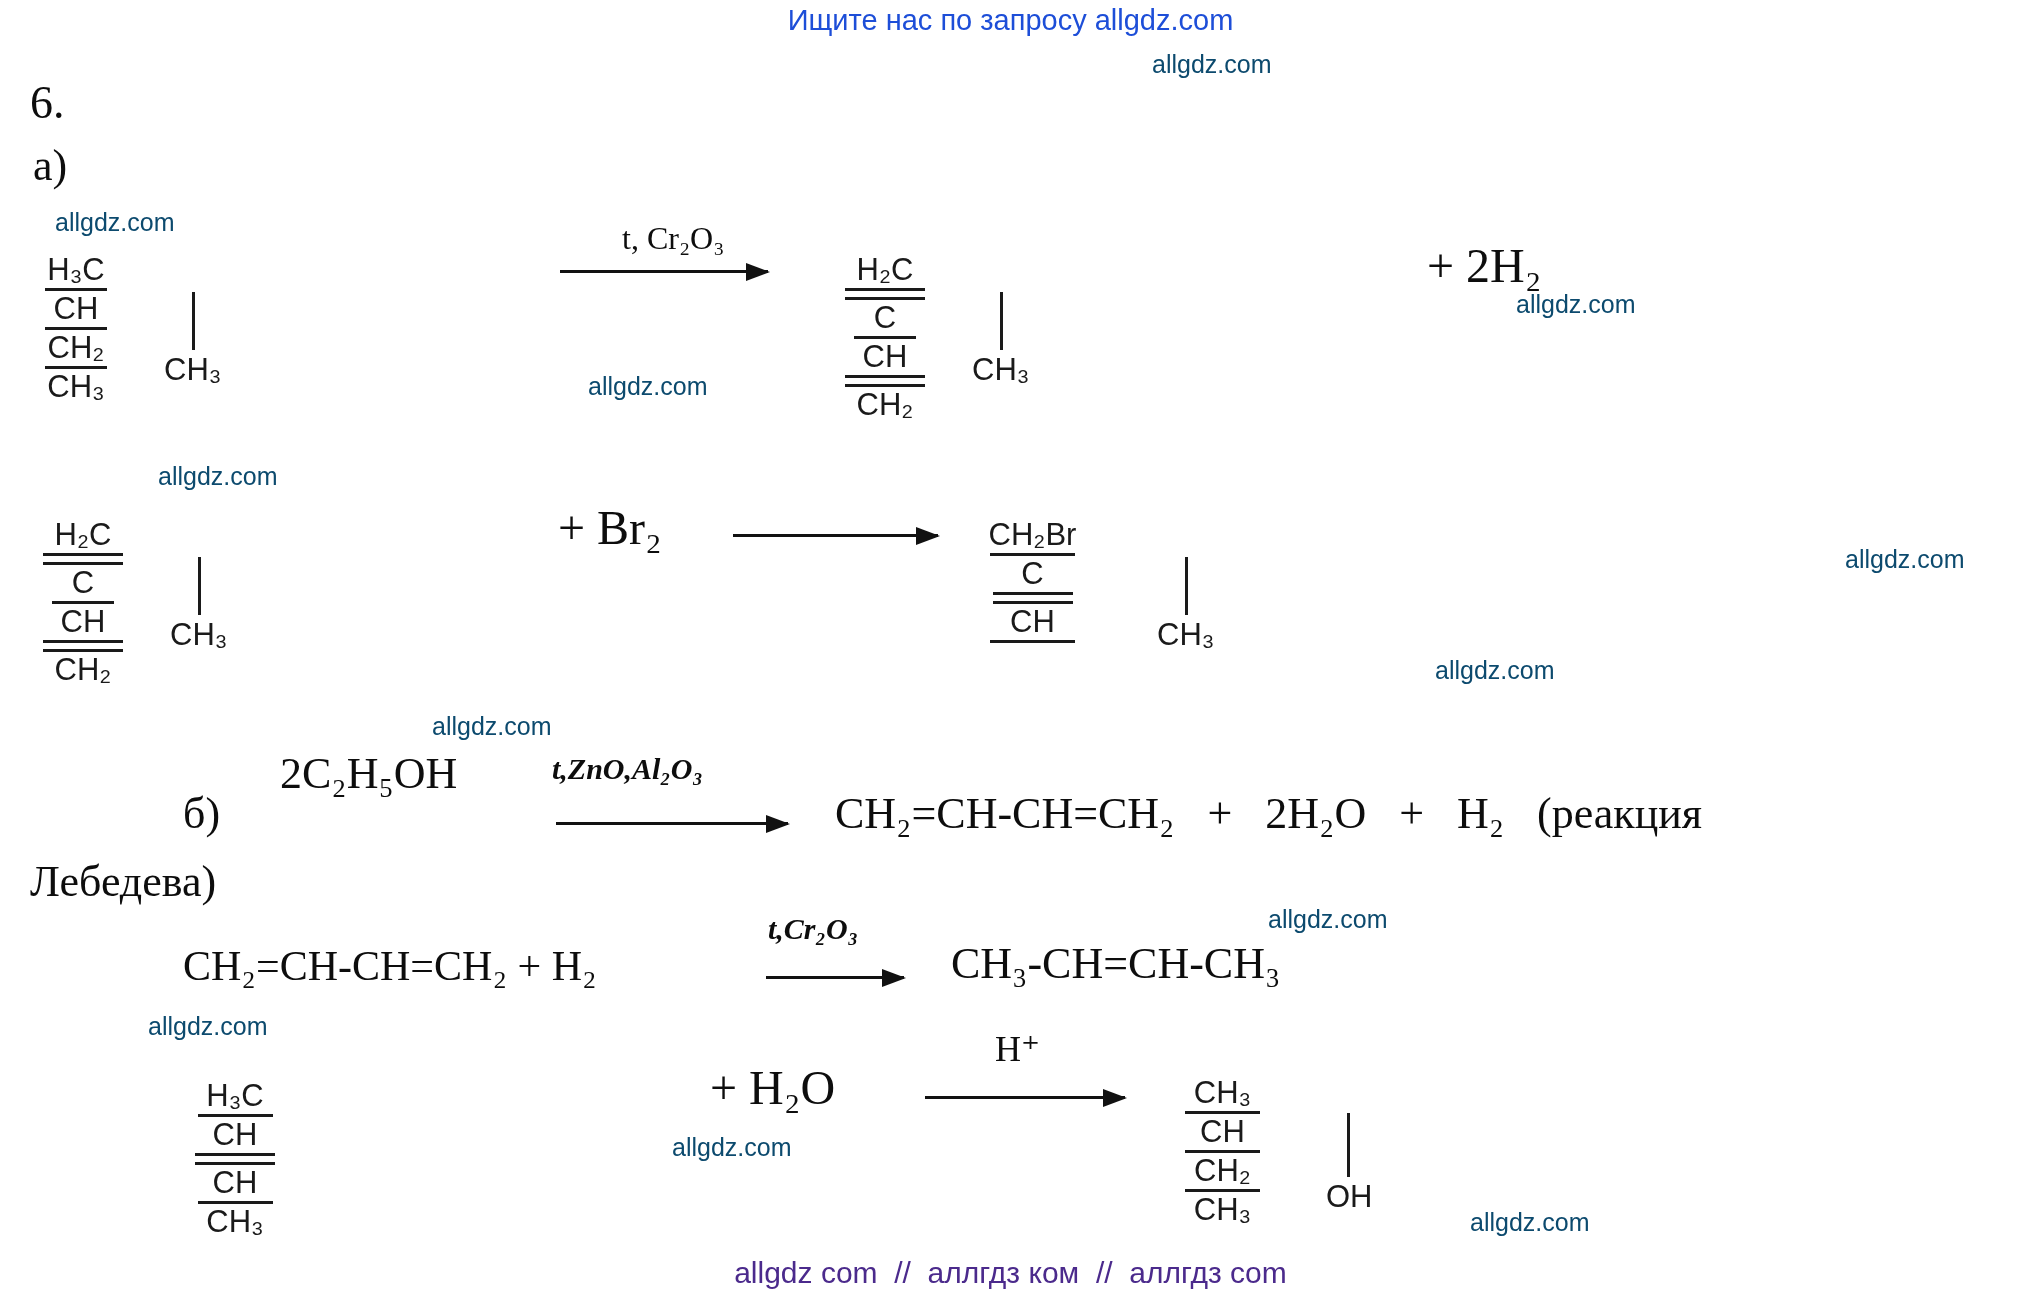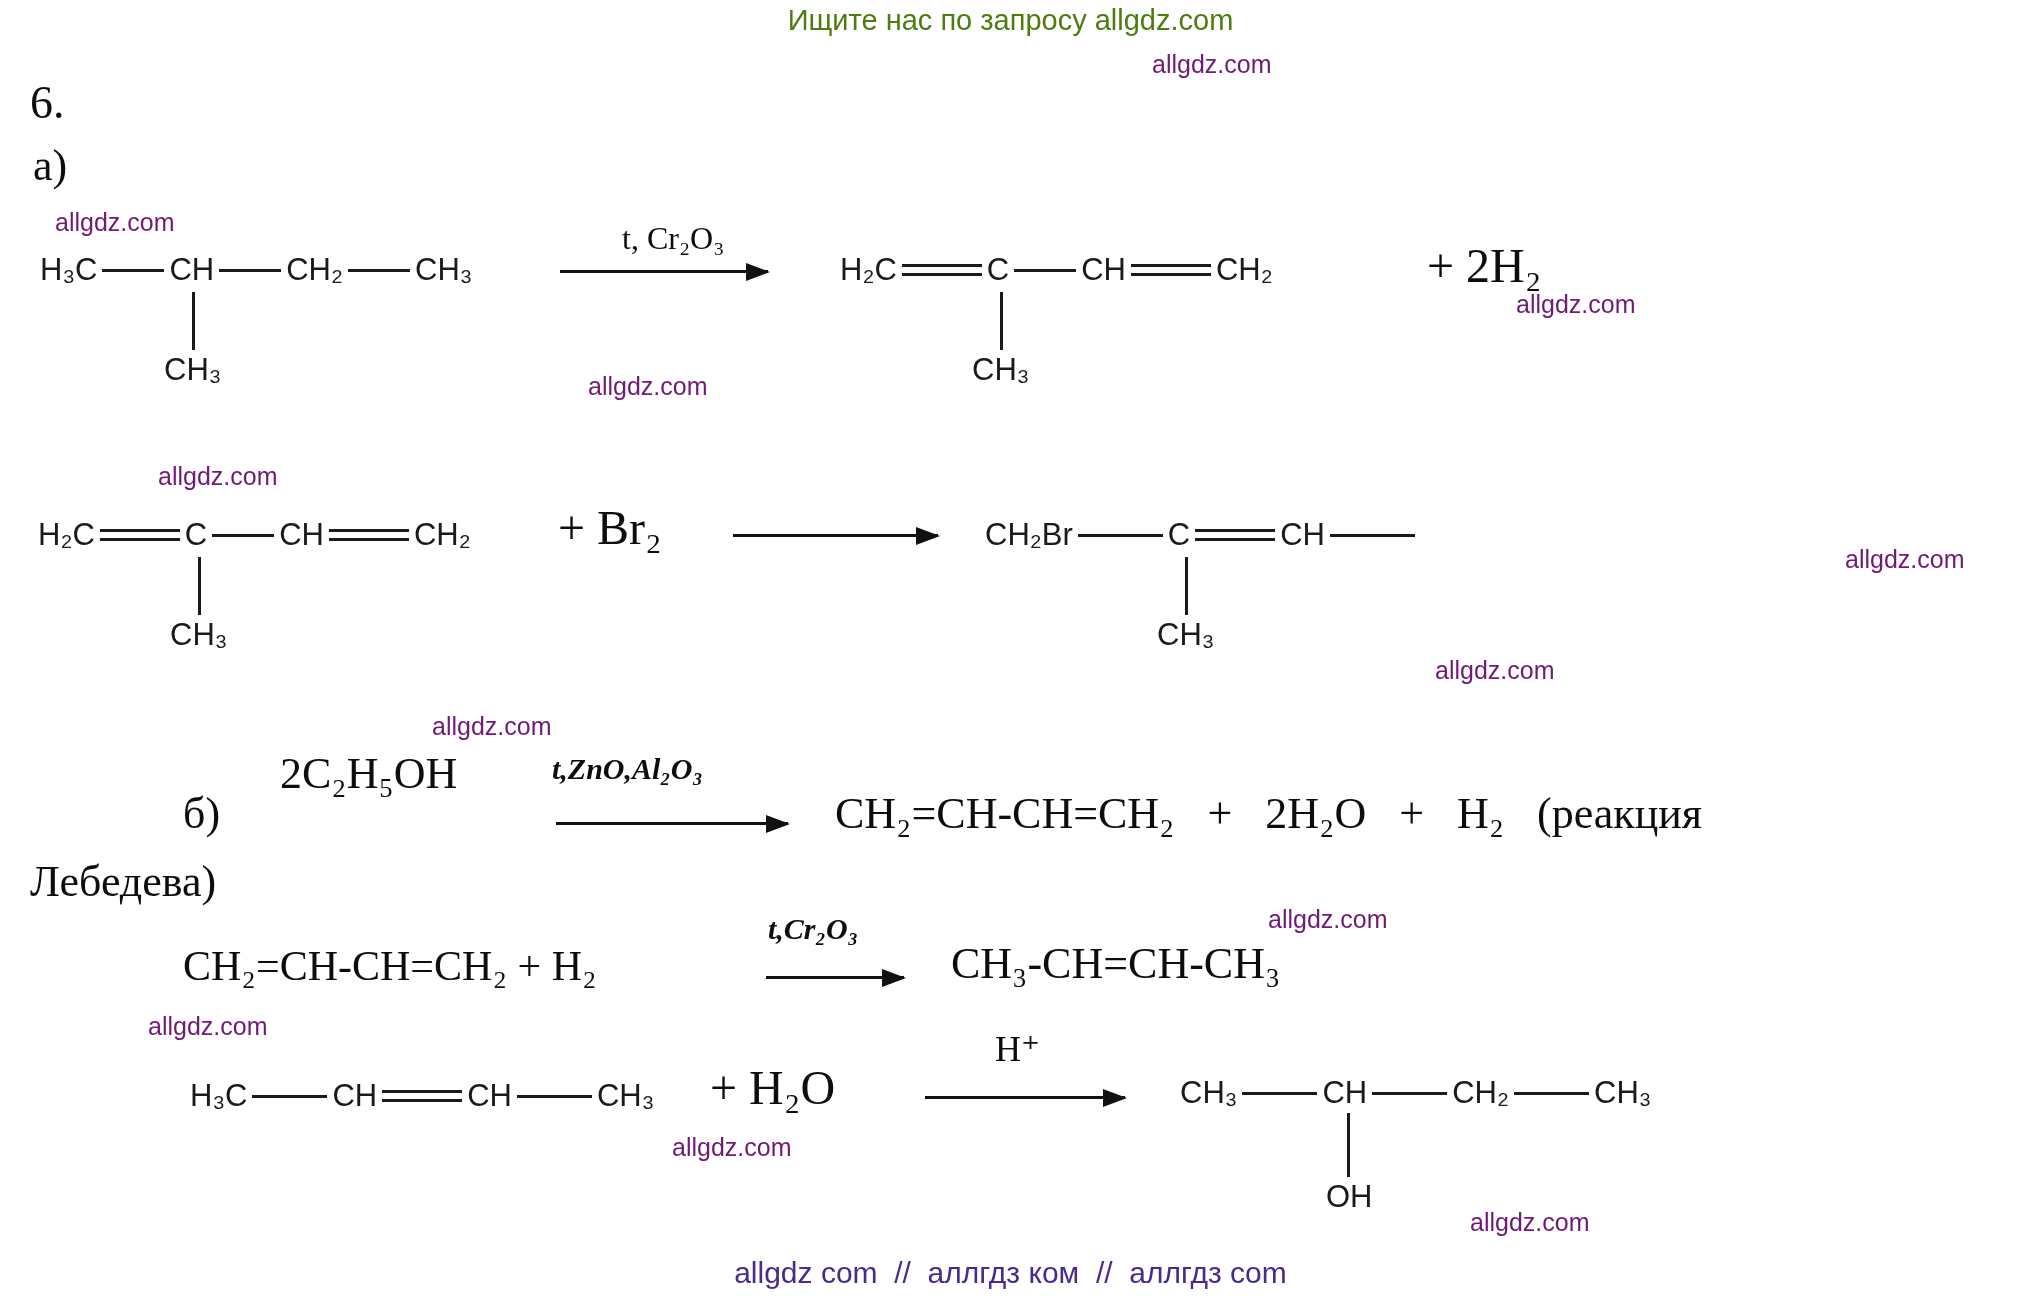--- a/index.html
+++ b/index.html
@@ -2,55 +2,55 @@
 <html><head>
 <meta charset="utf-8">
 <style>
   * { margin:0; padding:0; box-sizing:border-box; }
   html,body { background:#ffffff; }
   body { font-family:"Liberation Sans","DejaVu Sans",sans-serif; }
   .page { position:relative; width:2021px; height:1303px; background:#ffffff; overflow:hidden; color:#111; }
   .abs { position:absolute; }
   .center-line { position:absolute; left:0; width:100%; text-align:center; }
   .promo { font-size:29px; font-weight:500; }
-  .wm { position:absolute; font-size:25px; color:#701a75; font-family:"Liberation Sans","DejaVu Sans",sans-serif; white-space:pre; }
+  .wm { position:absolute; font-size:25px; color:#0c4a6e; font-family:"Liberation Sans","DejaVu Sans",sans-serif; white-space:pre; }
   .serif { font-family:"Liberation Serif","DejaVu Serif",serif; color:#0d0d0d; }
   .t-num  { font-size:46px; }
   .t-part { font-size:44px; }
   .t-big  { font-size:48px; }
   .t-eq   { font-size:44px; }
   .t-eq2  { font-size:42px; }
   .t-cond   { font-size:32px; }
   .t-cond-i { font-size:30px; font-style:italic; font-weight:600; }
   .t-sup  { font-size:36px; }
   .pre { white-space:pre; }
   .footer { font-size:30px; font-weight:500; }
 
   
   .struct { position:absolute; font-size:31px; color:#1a1a1a; }
-  .chain { display:flex; align-items:center; }
+  .chain { display:flex; align-items:center;flex-direction:column; }
   .atom { white-space:pre; flex:none; }
   .bond  { width:62px; height:0; border-top:3px solid #1a1a1a; margin:0 5px; flex:none; }
   .bond.md { width:75px; }
   .bond.lg { width:85px; }
   .dbond { width:80px; height:12px; border-top:3px solid #1a1a1a; border-bottom:3px solid #1a1a1a; margin:0 5px; flex:none; }
   .vbond { position:absolute; width:0; border-left:3px solid #1a1a1a; }
   .branch { position:absolute; }
 
   
   .arrow { position:absolute; height:0; border-top:3px solid #111; }
   .arrow::after { content:""; position:absolute; right:-2px; top:-10px; width:0; height:0;
                   border-left:24px solid #111; border-top:9px solid transparent; border-bottom:9px solid transparent; }
 </style>
 </head>
 <body>
 
 <div class="page">
 
-  <div class="center-line promo" style="top: 4px; color: #4d7c0f;">Ищите нас по запросу allgdz.com</div>
+  <div class="center-line promo" style="top: 4px; color: #1d4ed8;">Ищите нас по запросу allgdz.com</div>
   <span class="wm" style="left:1152px; top:50px;">allgdz.com</span>
 
   <div class="abs serif t-num" style="left:30px; top:76px;">6.</div>
   <div class="abs serif t-part" style="left:33px; top:140px;">а)</div>
 
   <span class="wm" style="left:55px; top:208px;">allgdz.com</span>
 
   <div class="struct" style="left:40px; top:252px;">
     <div class="chain">
       <span class="atom">H₃C</span>

